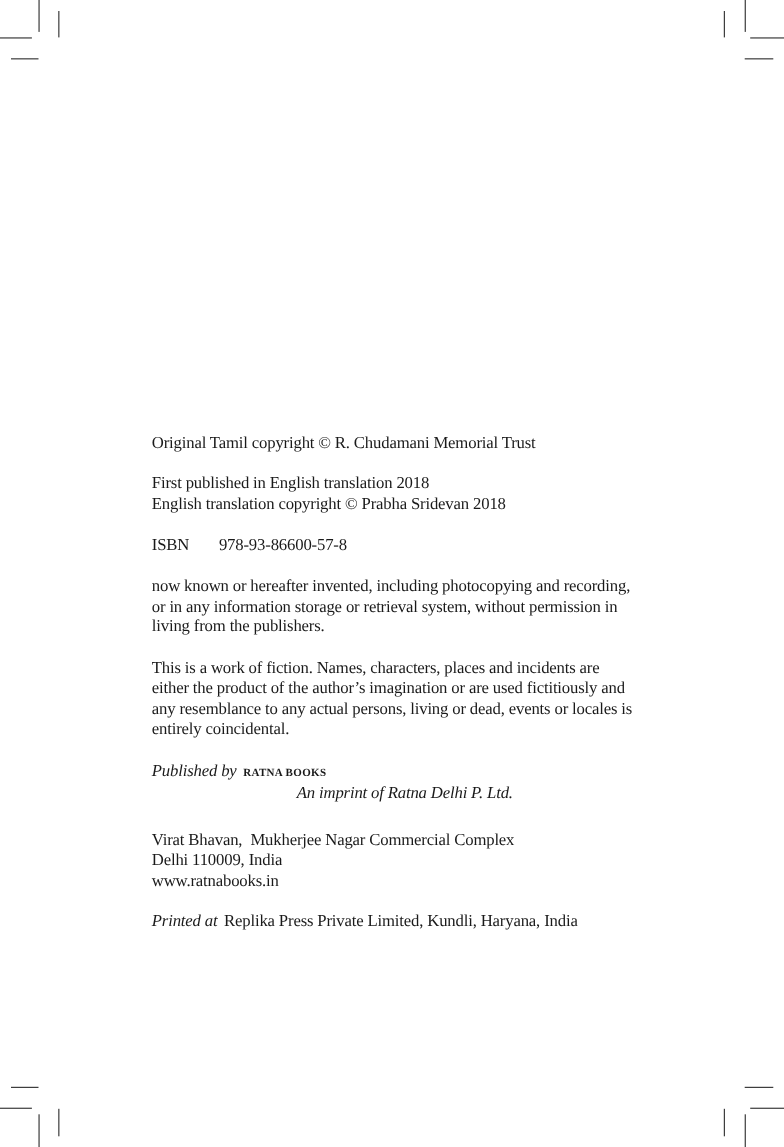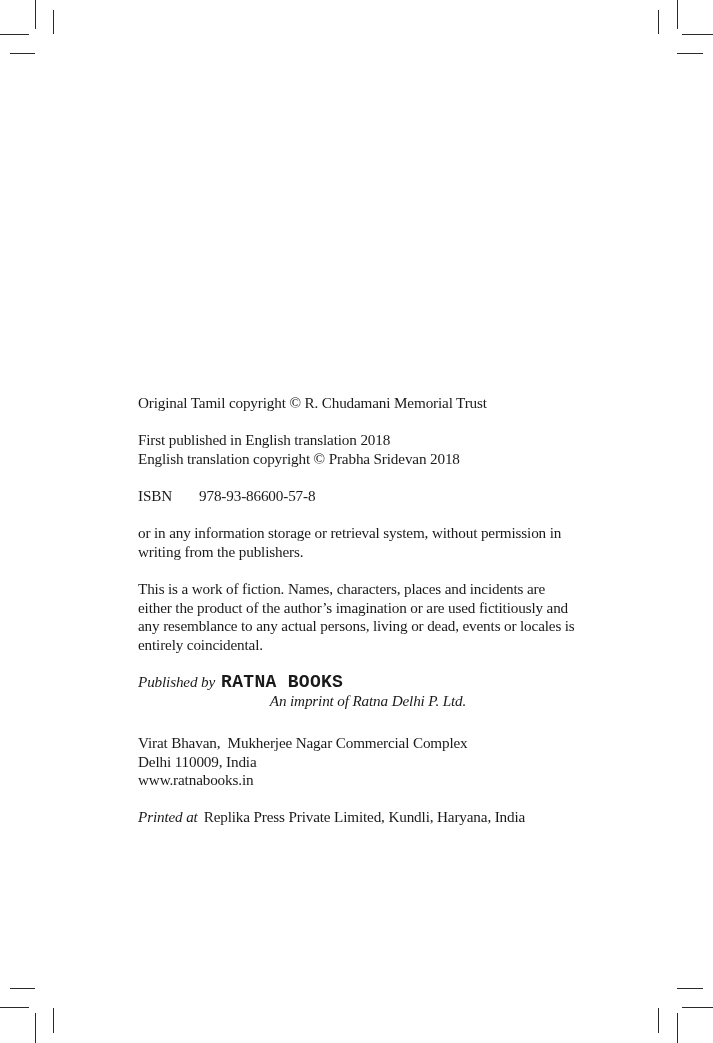--- a/index.html
+++ b/index.html
@@ -29,21 +29,21 @@
       width: 460px;
       font-size: 15.2px;
       line-height: 18.6px;
       letter-spacing: -0.15px;
     }
     .block { margin: 0 0 18.6px 0; }
     .line { display: block; white-space: nowrap; }
     .isbn-row { display: block; white-space: nowrap; }
     .isbn-label { display: inline-block; width: 61px; }
     .italic { font-style: italic; text-align: center; }
-    .smallcaps-bold { font-weight: bold; letter-spacing: 0.3px; font-size: 18px; font-family: Liberation Mono, monospace; }
+    .smallcaps-bold { font-weight: bold; letter-spacing: 0.3px; font-size: 10px; }
     .gap { display: inline-block; width: 6px; }
   </style>
 </head>
 <body>
 
 <div class="crop v" style="left:35px; top:0; height:29px;"></div>
 <div class="crop v" style="left:53px; top:10px; height:24px;"></div>
 <div class="crop h" style="left:0; top:34px; width:29px;"></div>
 <div class="crop h" style="left:10px; top:53px; width:25px;"></div>
 
@@ -73,22 +73,23 @@
     <span class="line">English translation copyright © Prabha Sridevan 2018</span>
   </div>
 
   <div class="block">
     <span class="isbn-row">
       <span class="isbn-label">ISBN</span><span>978-93-86600-57-8</span>
     </span>
   </div>
 
   <div class="block">
+    <span class="line">now known or hereafter invented, including photocopying and recording,</span>
     <span class="line">or in any information storage or retrieval system, without permission in</span>
-    <span class="line">writing from the publishers.</span>
+    <span class="line">living from the publishers.</span>
   </div>
 
   <div class="block">
     <span class="line">This is a work of fiction. Names, characters, places and incidents are</span>
     <span class="line">either the product of the author’s imagination or are used fictitiously and</span>
     <span class="line">any resemblance to any actual persons, living or dead, events or locales is</span>
     <span class="line">entirely coincidental.</span>
   </div>
 
   <div class="block">

